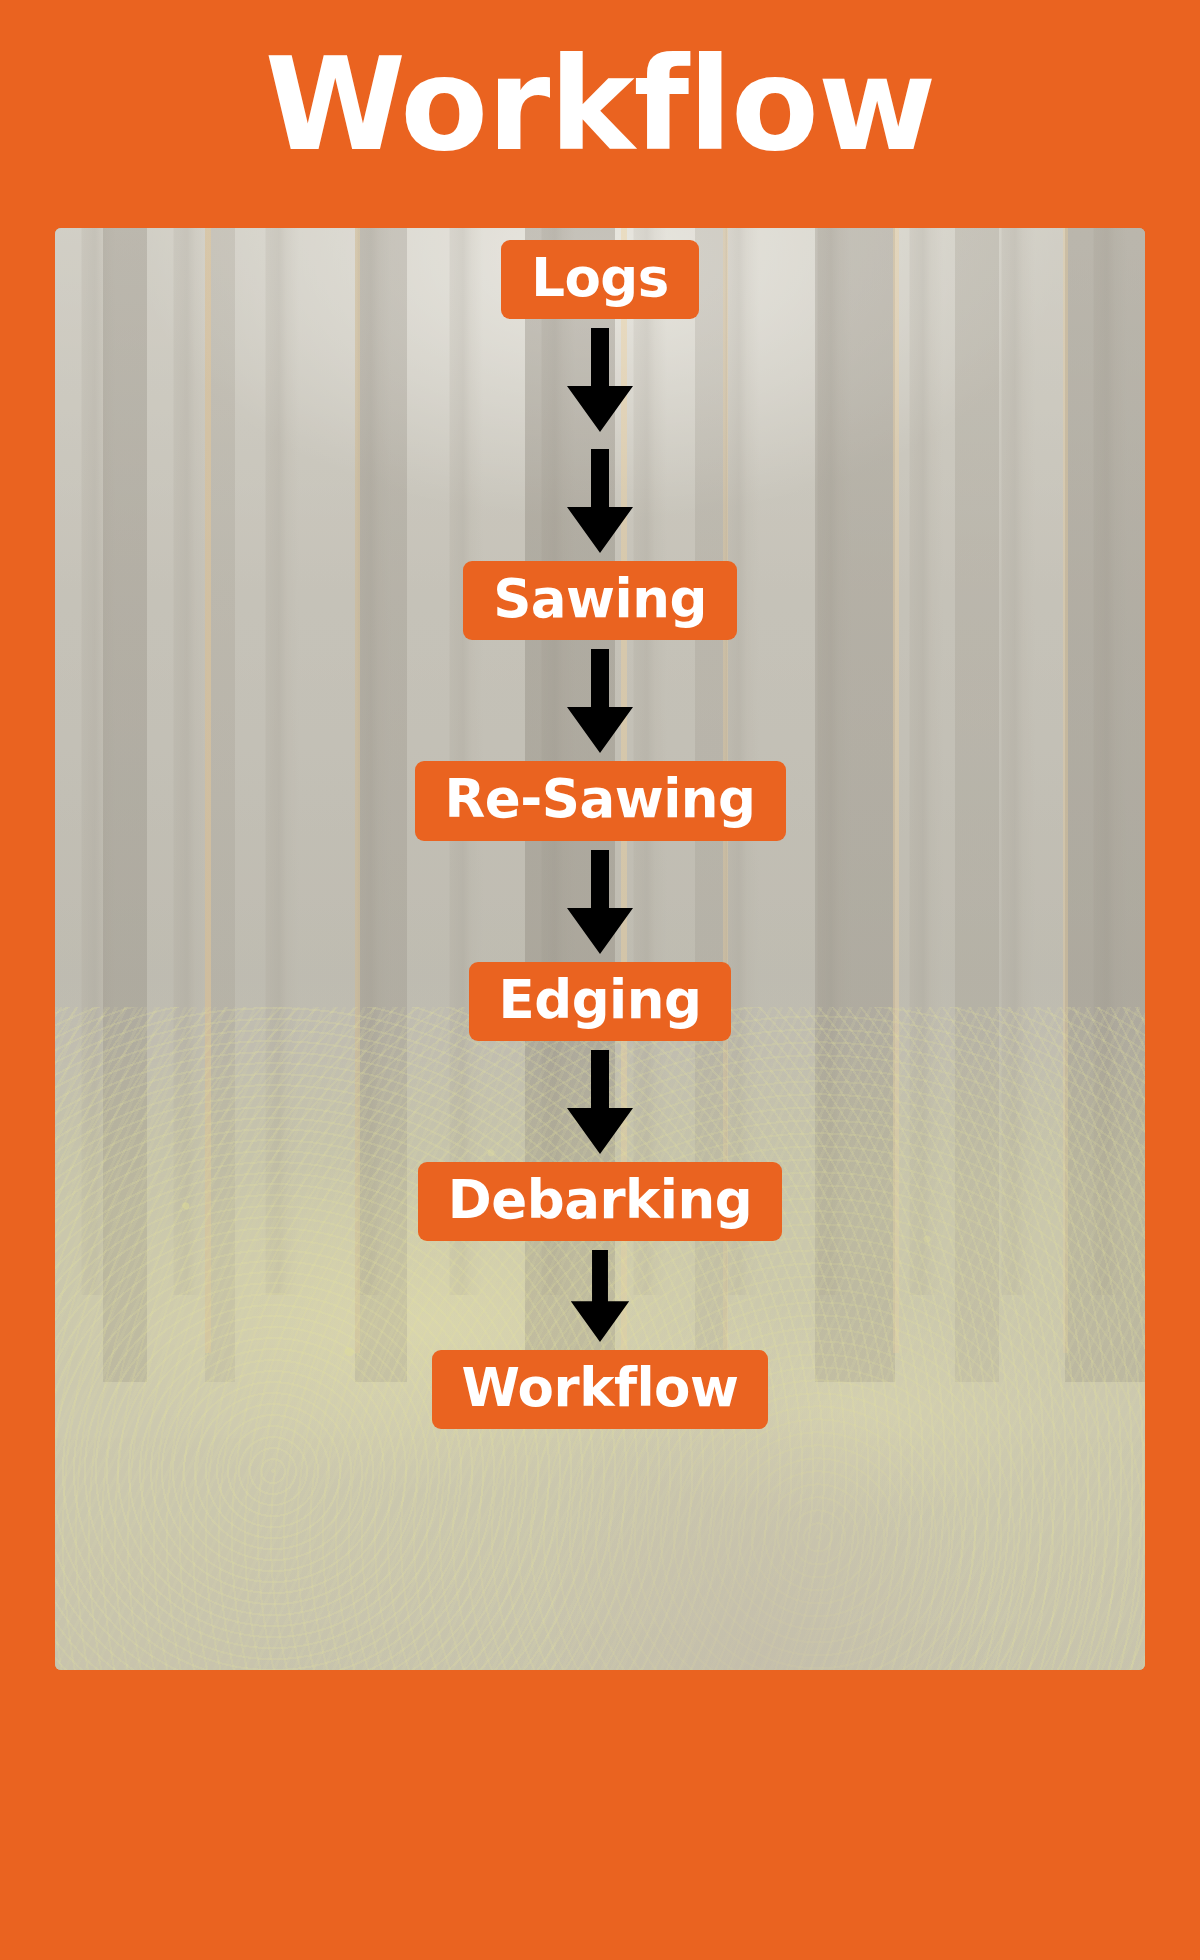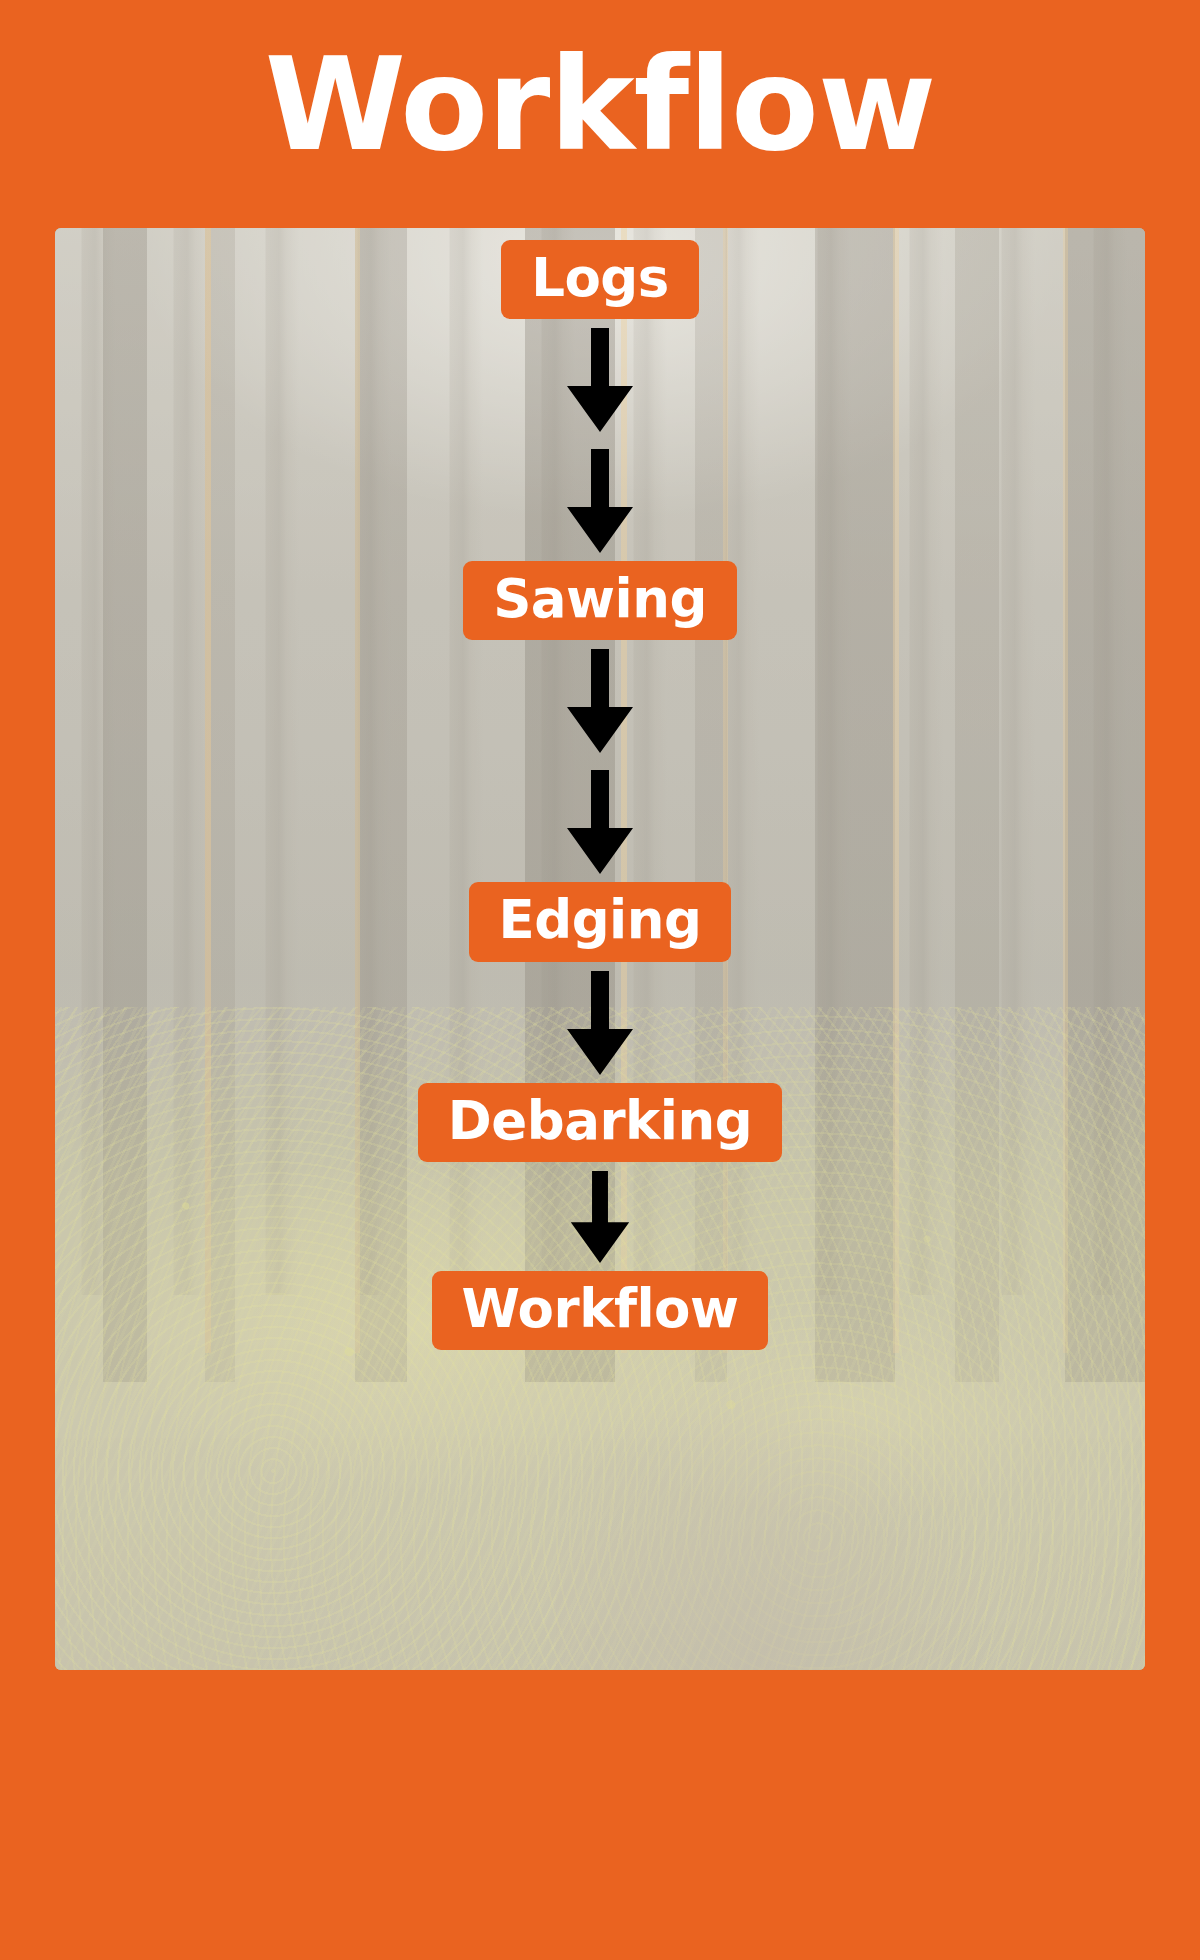--- a/index.html
+++ b/index.html
@@ -220,20 +220,21 @@
       <svg class="arrow" width="78" height="104" viewBox="0 0 78 104">
         <path d="M30 0 h18 v58 h24 L39 104 L6 58 h24 z" fill="#000000"></path>
       </svg>
 
       <div class="step">Sawing</div>
 
       <svg class="arrow" width="78" height="104" viewBox="0 0 78 104">
         <path d="M30 0 h18 v58 h24 L39 104 L6 58 h24 z" fill="#000000"></path>
       </svg>
 
+      <div class="step">Re-Sawing</div>
 
       <svg class="arrow" width="78" height="104" viewBox="0 0 78 104">
         <path d="M30 0 h18 v58 h24 L39 104 L6 58 h24 z" fill="#000000"></path>
       </svg>
 
       <div class="step">Edging</div>
 
       <svg class="arrow" width="78" height="104" viewBox="0 0 78 104">
         <path d="M30 0 h18 v58 h24 L39 104 L6 58 h24 z" fill="#000000"></path>
       </svg>

